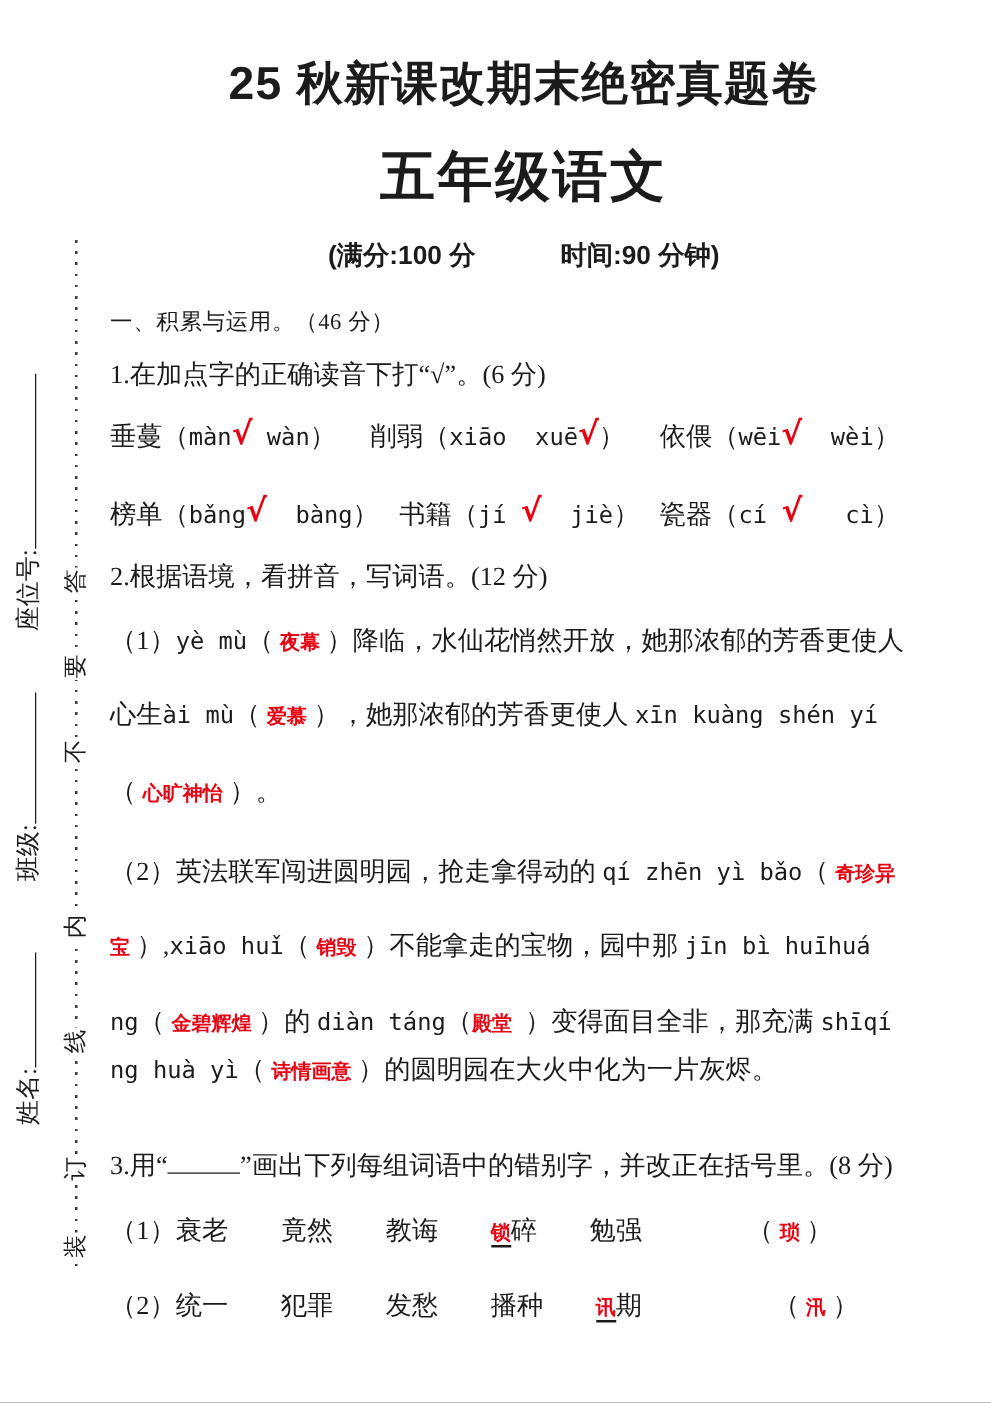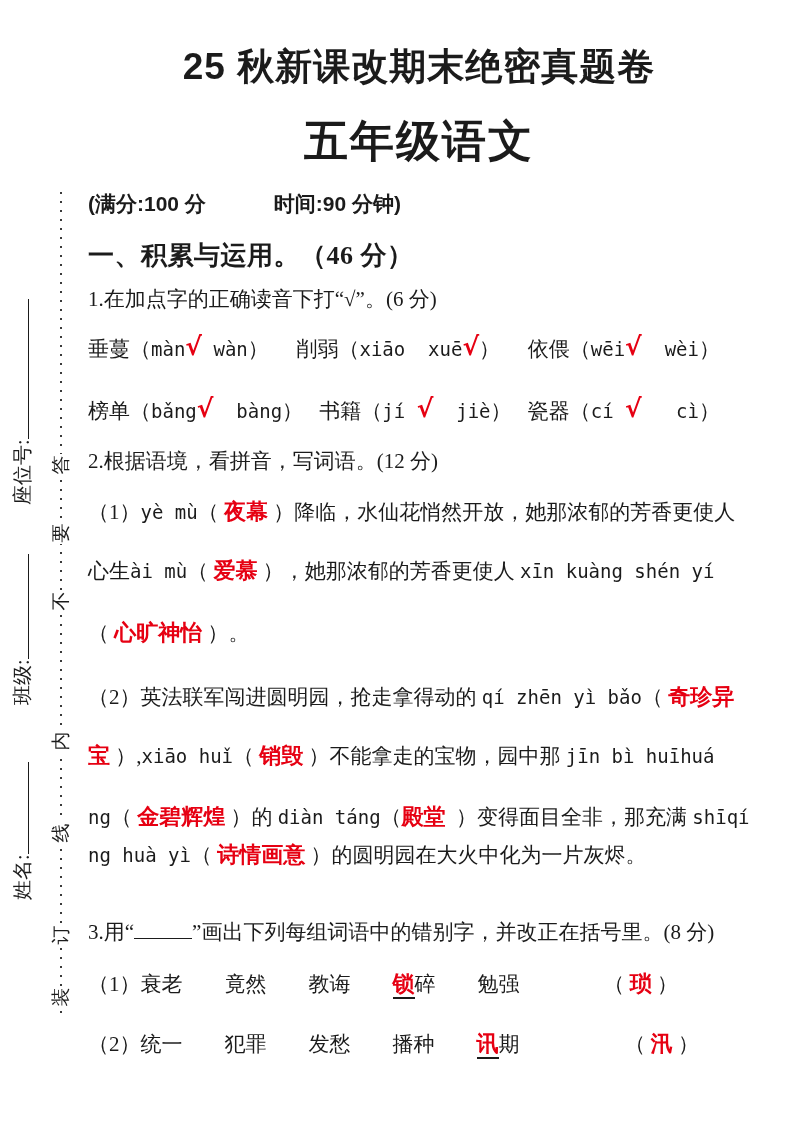--- a/index.html
+++ b/index.html
@@ -14,21 +14,21 @@
     text-align:center;font-family:Liberation Sans, sans-serif;
     font-size:37px;font-weight:bold;letter-spacing:1px;
   }
   .subtitle{
     position:absolute;left:88px;top:112px;width:662px;margin:0;
     text-align:center;font-family:"Liberation Sans","DejaVu Sans",sans-serif;
     font-size:44px;font-weight:bold;letter-spacing:2px;
   }
   .meta{
     position:absolute;left:88px;top:190px;width:662px;
-    display:flex;gap:68px;
+    display:flex;justify-content:center;gap:68px;
     font-family:"Liberation Sans","DejaVu Sans",sans-serif;
     font-size:21px;font-weight:600;
   }
   
   .vfield{
     position:absolute;height:24px;line-height:24px;
     transform:rotate(-90deg);transform-origin:0 0;
     font-size:20px;white-space:nowrap;
   }
   .vfield .fline{display:inline-block;border-bottom:1.5px solid #1b1b1b;height:18px;vertical-align:baseline;}
@@ -46,25 +46,25 @@
   .bchar{
     position:absolute;left:0;width:22px;height:22px;line-height:22px;text-align:center;
     font-size:19px;background:#fff;transform:rotate(-90deg);
   }
   .bchar-0{top:262px}.bchar-1{top:330px}.bchar-2{top:398px}
   .bchar-3{top:538px}.bchar-4{top:630px}.bchar-5{top:732px}.bchar-6{top:794px}
   
   .line{position:absolute;left:88px;width:668px;font-size:21px;white-space:pre;line-height:28px;}
   .spread{display:flex;justify-content:space-between;width:632px;}
   .grp{white-space:pre;}
-  .bd{font-weight:bold;font-size:26px;letter-spacing:0.5px;}
+  .bd{font-weight:normal;font-size:18px;letter-spacing:0.5px;}
   .py{font-family:"DejaVu Sans Mono","Liberation Mono",monospace;font-size:19px;}
   .red{
     color:var(--red);font-family:"Liberation Sans","DejaVu Sans",sans-serif;
-    font-weight:bold;font-size:22px;
+    font-weight:bold;font-size:16px;
   }
   .ul{border-bottom:2px solid #1b1b1b;padding-bottom:1px;}
   .chk{
     color:var(--red);font-family:"DejaVu Sans",sans-serif;
     font-weight:bold;font-size:25px;position:relative;top:-1px;
   }
   .blank{display:inline-block;width:58px;height:19px;border-bottom:1.5px solid #1b1b1b;}
   .l-0{top:242px}.l-1{top:285px}.l-2{top:334px}.l-3{top:396px}.l-4{top:447px}
   .l-5{top:498px}.l-6{top:557px}.l-7{top:619px}.l-8{top:683px}.l-9{top:742px}
   .l-10{top:803px}.l-11{top:841px}.l-12{top:918px}.l-13{top:970px}.l-14{top:1030px}

